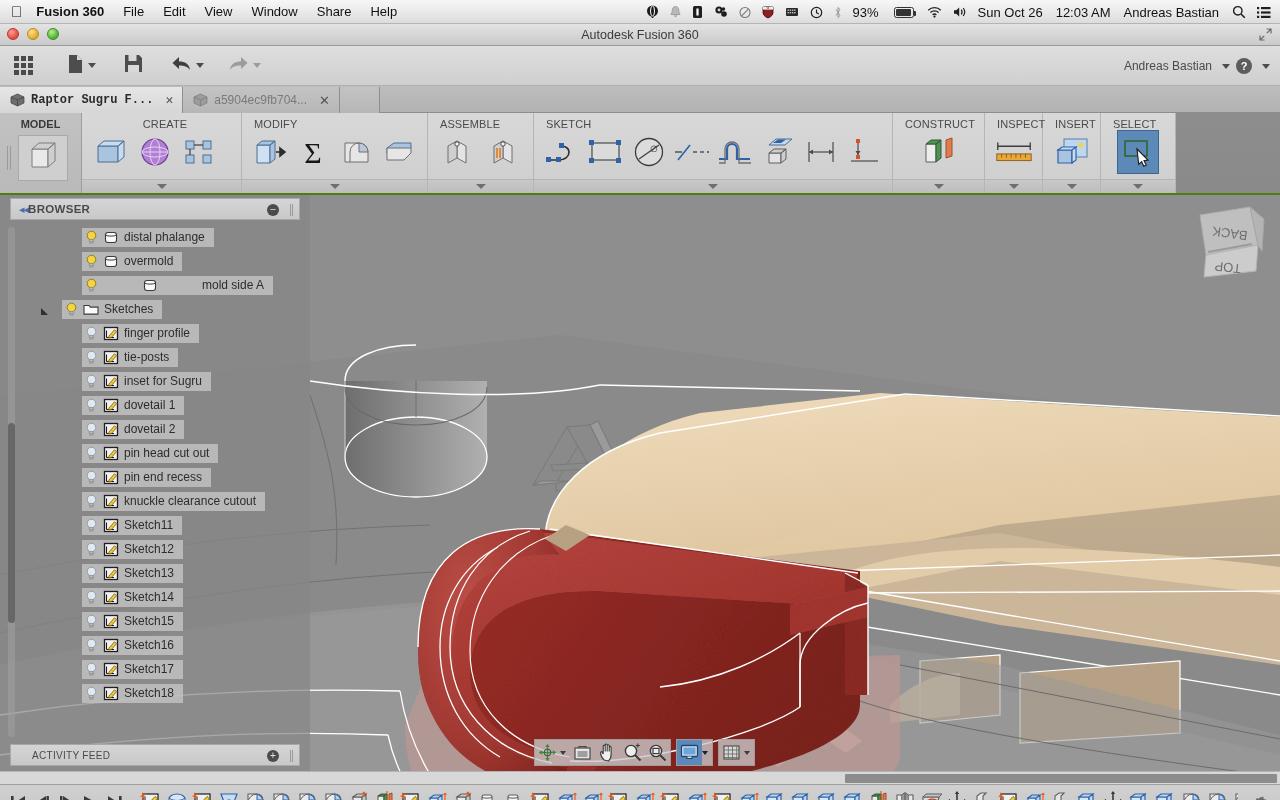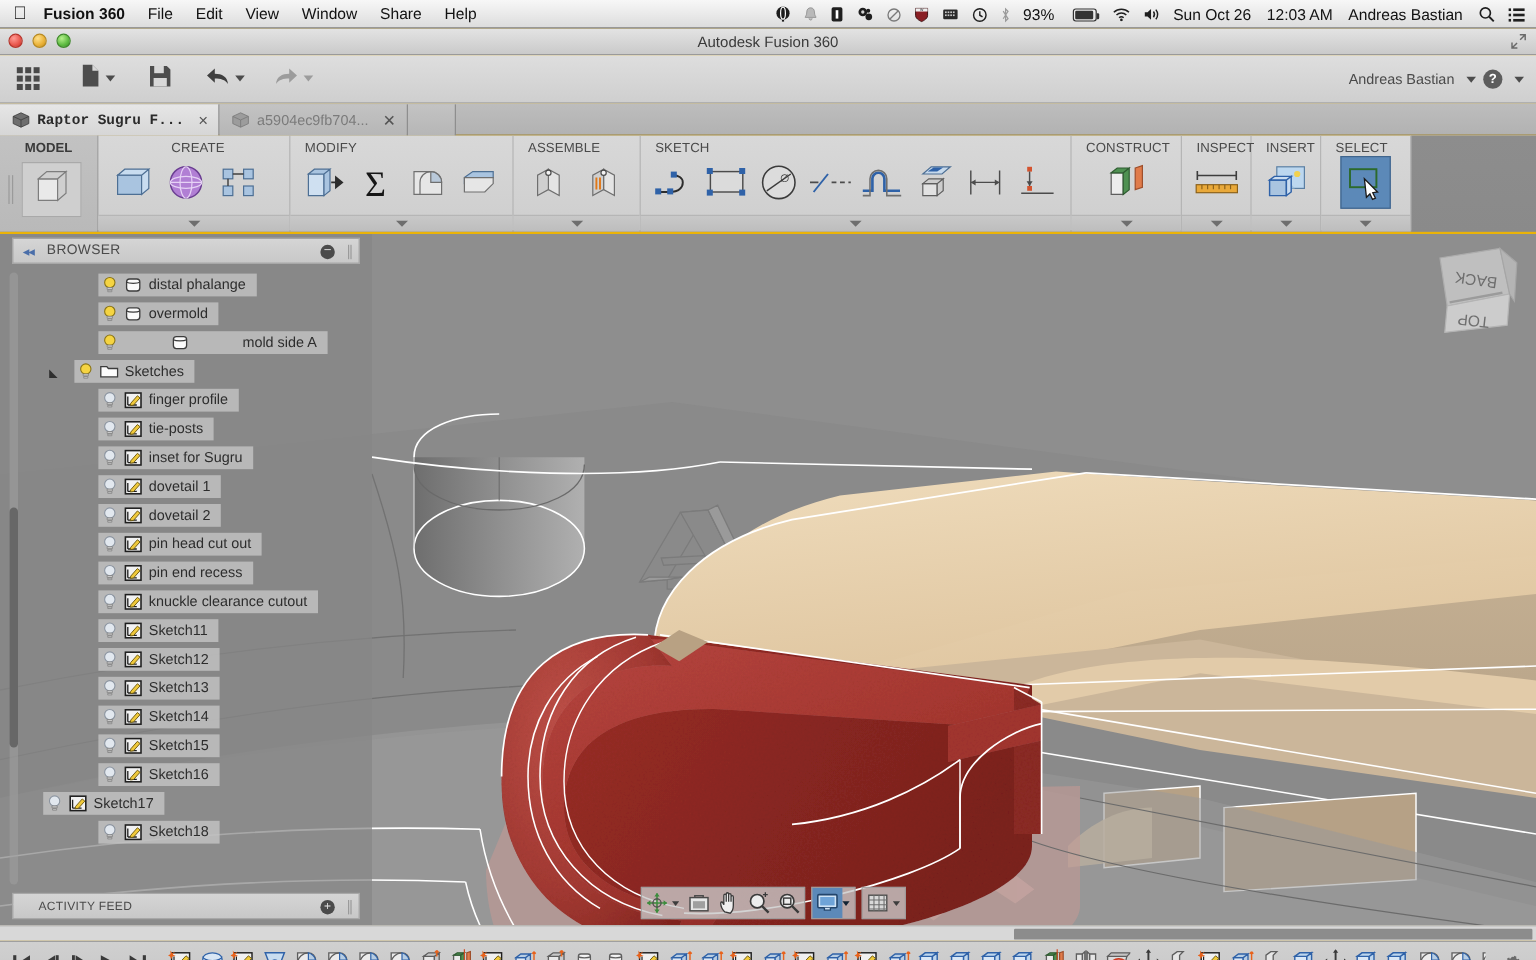--- a/index.html
+++ b/index.html
@@ -23,21 +23,21 @@
   .macbar .mi.bold{ font-weight:bold; }
   .macbar .right{ position:absolute; right:0; top:0; height:24px; display:flex; align-items:center; }
   .macbar .right .ic{ margin-right:11px; font-size:13px; color:#2a2a2a; display:inline-flex; align-items:center; }
   .macbar .right .txt{ margin-right:13px; font-size:13px; color:#111; white-space:nowrap;}
   .batt{ display:inline-flex; align-items:center; gap:15px; }
   .battbox{ width:20px;height:11px;border:1.3px solid #333;border-radius:2.5px;position:relative;display:inline-block;}
   .battbox:after{content:"";position:absolute;right:-3px;top:3px;width:2px;height:5px;background:#333;border-radius:0 1px 1px 0;}
   .battbox i{position:absolute;left:1px;top:1px;bottom:1px;width:15px;background:#333;border-radius:1px;display:block;}
 
   
-  .fwin{ position:absolute; left:0; top:24px; width:1280px; height:776px; background:#eab308; }
+  .fwin{ position:absolute; left:0; top:24px; width:1280px; height:776px; background:#4d7c0f; }
 
   .titlebar{
     position:relative; height:22px; width:100%;
     background:linear-gradient(to bottom,#e3e3e3,#cacaca);
     border-bottom:1px solid #9a9a9a;
     display:flex; align-items:center; justify-content:center;
   }
   .titlebar .t{ font-size:12.5px; color:#3a3a3a; }
   .traffic{ position:absolute; left:7px; top:4px; display:flex; gap:8px; }
   .traffic span{ width:12px;height:12px;border-radius:50%; display:block; }
@@ -98,21 +98,21 @@
              background:#8e8e8e; }
   .vp-svg{ position:absolute; left:0; top:0; }
 
   
   .browser{ position:absolute; left:0; top:0; width:310px; height:576px;
             background:rgba(135,135,135,0.72); }
   .bhead{ position:absolute; left:10px; top:3px; width:290px; height:22px;
           background:linear-gradient(to bottom,#d5d5d5,#c8c8c8); border:1px solid #a8a8a8;
           display:flex; align-items:center; }
   .bhead .collapse{ color:#4a6ea9; font-size:11px; margin-left:8px; letter-spacing:-1px;}
-  .bhead .t{ font-size:11.5px; color:#4a4a4a; margin-left:11px; letter-spacing:.3px;}
+  .bhead .t{ font-size:11.5px; color:#4a4a4a; letter-spacing:.3px;font-weight:bold;}
   .bhead .minus{ position:absolute; right:20px; top:5px; width:12px;height:12px;border-radius:50%;
                  background:#4b4b4b; color:#d9d9d9; font-size:11px; line-height:11px; text-align:center;}
   .bhead .grip2{ position:absolute; right:6px; top:5px; width:3px;height:12px;
                  border-left:1px solid #9a9a9a;border-right:1px solid #9a9a9a;}
   .btree{ position:absolute; left:0; top:30px; width:310px; height:540px; }
   .brow{ position:relative; height:24px; display:flex; align-items:center; font-size:12px; color:#2d2d2d;}
   .brow .pill{ display:inline-flex; align-items:center; height:19px; background:rgba(196,196,196,0.80);
                padding:0 9px 0 3px; gap:5px; }
   .brow .arrow{ position:absolute; width:9px;height:9px; }
   .bulb{ width:13px;height:15px; display:inline-block; }
@@ -1071,21 +1071,21 @@
                   </svg></span>
                 <span class="bico"><svg width="16" height="15" viewBox="0 0 16 15">
                     <rect x="1.5" y="1.5" width="13" height="12" fill="#f2f2f2" stroke="#1f1f1f" stroke-width="1.3"></rect>
                     <path d="M3.5 11.5V4.5M3.5 11.5h7.5" stroke="#1f1f1f" stroke-width="1.1" fill="none"></path>
                     <path d="M6 10l5.5-6.2 2.2 1.8L8.3 11.6 5.6 12z" fill="#f0c93a" stroke="#6e5a10" stroke-width=".8"></path>
                   </svg></span>
                 <span class="bname">Sketch16</span>
               </span>
             </div>
             <div class="brow">
-              <span class="pill" style="margin-left: 36px;">
+              <span class="pill" style="margin-left: 82px;">
                 <span class="bulb"><svg width="13" height="15" viewBox="0 0 13 15">
                     <circle cx="6.5" cy="5.5" r="4.3" fill="#e2e8ef" stroke="#8b94a0" stroke-width=".9"></circle>
                     <path d="M4.3 9.6h4.4v1.6H4.3zM4.8 11.8h3.4v1.3H4.8z" fill="#cfcfcf" stroke="#7a7a7a" stroke-width=".6"></path>
                   </svg></span>
                 <span class="bico"><svg width="16" height="15" viewBox="0 0 16 15">
                     <rect x="1.5" y="1.5" width="13" height="12" fill="#f2f2f2" stroke="#1f1f1f" stroke-width="1.3"></rect>
                     <path d="M3.5 11.5V4.5M3.5 11.5h7.5" stroke="#1f1f1f" stroke-width="1.1" fill="none"></path>
                     <path d="M6 10l5.5-6.2 2.2 1.8L8.3 11.6 5.6 12z" fill="#f0c93a" stroke="#6e5a10" stroke-width=".8"></path>
                   </svg></span>
                 <span class="bname">Sketch17</span>

